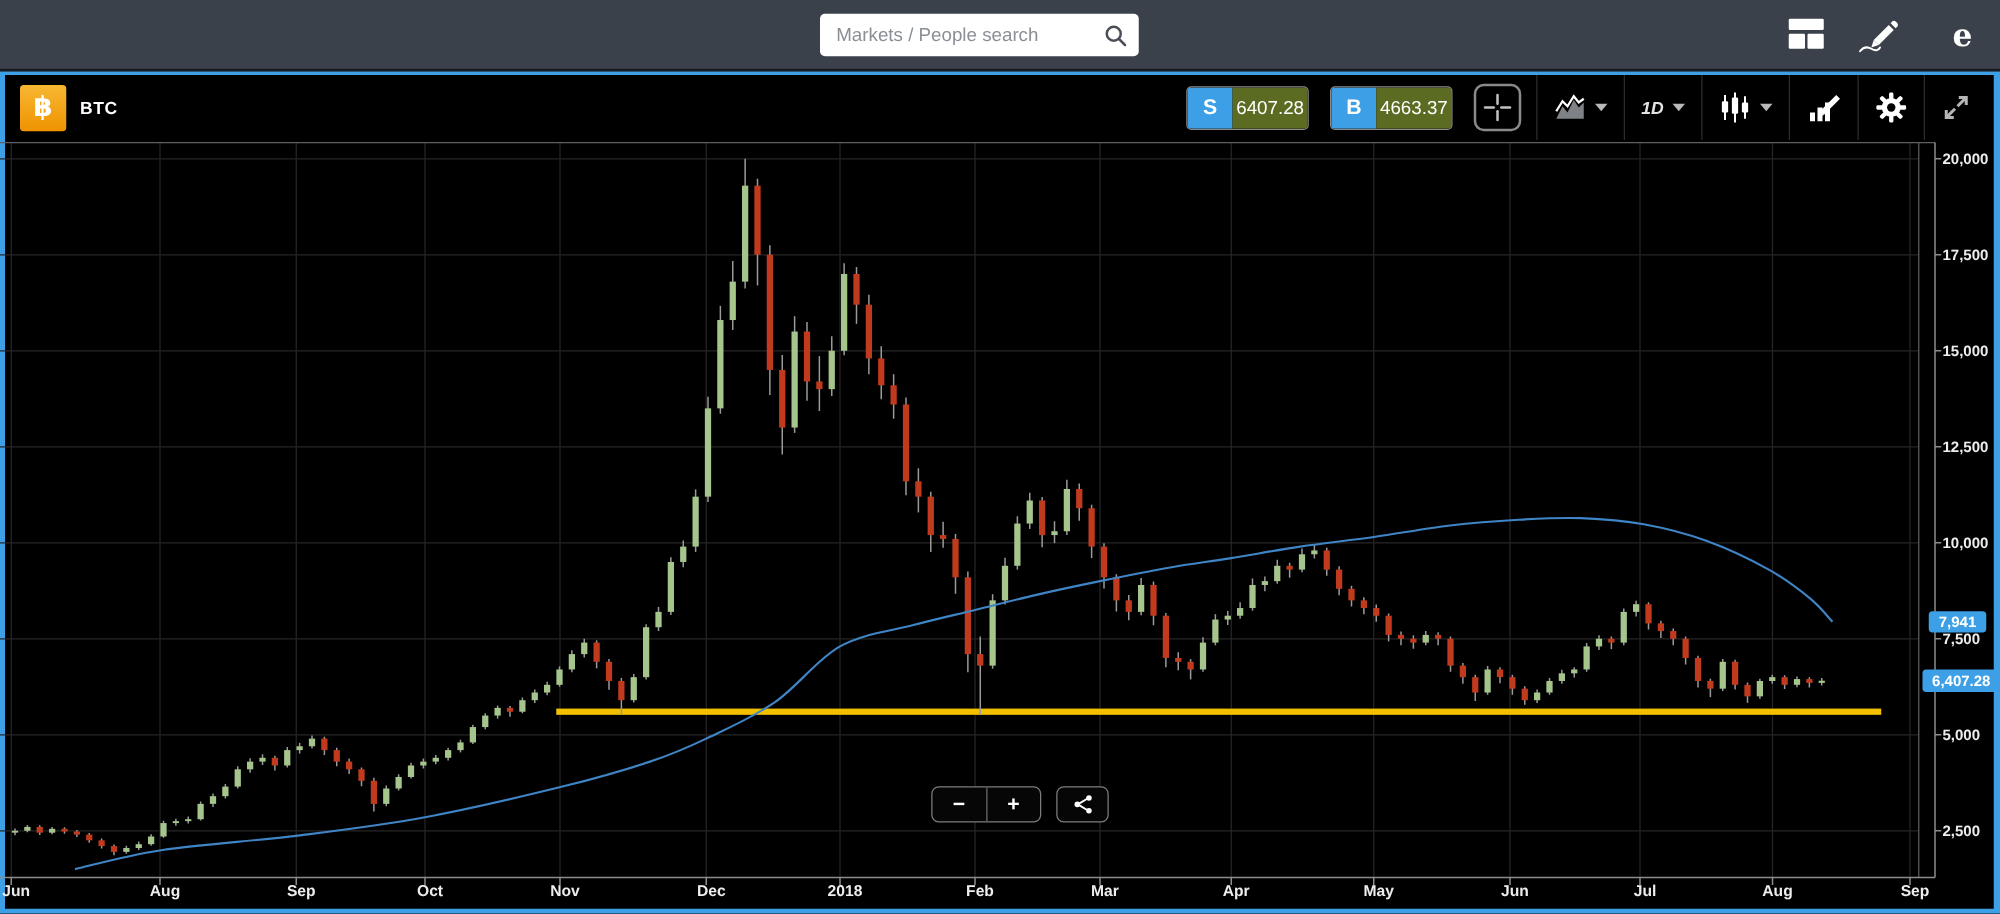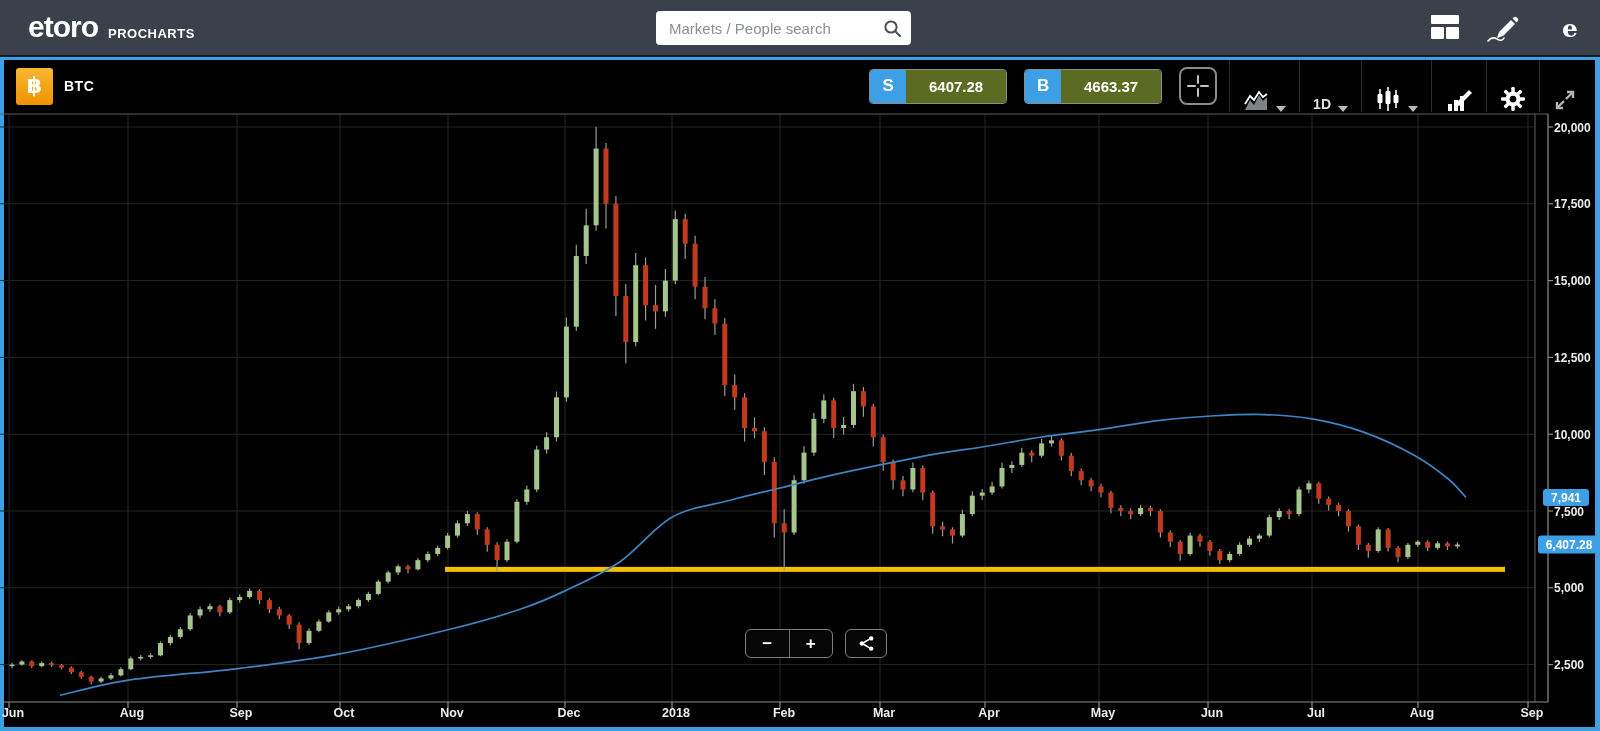--- a/index.html
+++ b/index.html
@@ -25,23 +25,23 @@
     align-items:center;justify-content:space-between;z-index:10;background:transparent;}
   .hdr-left{display:flex;align-items:center;padding-left:12px;}
   .btc-icon{width:37px;height:37px;border-radius:3px;background:linear-gradient(#f7b733,#ef9300);
     color:#fff;font-weight:bold;font-size:22px;display:flex;align-items:center;justify-content:center;}
   .symbol{color:#fff;font-weight:bold;font-size:14px;margin-left:11px;letter-spacing:.5px;}
   .hdr-right{display:flex;align-items:center;height:100%;}
   .trade-btn{display:flex;height:35px;border:1px solid rgba(255,255,255,.55);border-radius:4px;
     overflow:hidden;cursor:pointer;margin-right:17px;}
   .trade-btn .tb-label{width:36px;background:#3d9fe5;color:#fff;font-weight:bold;font-size:17px;
     display:flex;align-items:center;justify-content:center;}
-  .trade-btn .tb-value{width:100px;background:#5b6b21;color:#fff;font-weight:bold;font-size:15px;
+  .trade-btn .tb-value{width:60px;background:#5b6b21;color:#fff;font-weight:normal;font-size:15px;
     display:flex;align-items:center;justify-content:center;}
-  .tool-btn{display:flex;align-items:flex-end;justify-content:center;height:52px;padding:0 13px;cursor:pointer;}
+  .tool-btn{display:flex;align-items:center;justify-content:center;height:52px;padding:0 13px;cursor:pointer;font-style:italic;}
   .tool-sep{width:1px;height:52px;background:#2c2c2c;}
   .crosshair-btn{width:38px;height:38px;border:2px solid #8a8a8a;border-radius:8px;display:flex;
     align-items:center;justify-content:center;margin-right:12px;cursor:pointer;}
   .caret{width:0;height:0;border-left:5px solid transparent;border-right:5px solid transparent;
     border-top:6px solid #b9b9b9;margin-left:7px;}
   .interval{color:#e3e3e3;font-weight:bold;font-size:14px;}
   
   .chart-svg{position:absolute;left:0;top:0;z-index:5;pointer-events:none;}
   
   .zoomctl{position:absolute;left:745px;top:629px;width:88px;height:29px;display:flex;z-index:10;
@@ -50,24 +50,20 @@
     font-size:17px;font-weight:bold;cursor:pointer;}
   .zoomctl .zdiv{width:1px;background:#6e6e6e;}
   .sharebtn{position:absolute;left:845px;top:629px;width:42px;height:29px;z-index:10;
     border:1px solid #7d7d7d;border-radius:6px;background:#060606;display:flex;
     align-items:center;justify-content:center;cursor:pointer;}
 </style>
 </head>
 <body>
 
 <div class="topnav">
-  <div class="logo-wrap">
-    <span class="logo">etoro</span>
-    <span class="logo-sub">PROCHARTS</span>
-  </div>
   <div class="search-wrap">
     <input class="search-input" type="text" placeholder="Markets / People search" style="">
     <span class="search-icon">
       <svg width="19" height="19" viewBox="0 0 19 19">
           <circle cx="8" cy="8" r="5.6" fill="none" stroke="#4a4f57" stroke-width="2"></circle>
           <line x1="12.2" y1="12.2" x2="17" y2="17" stroke="#4a4f57" stroke-width="2" stroke-linecap="round"></line>
         </svg>
     </span>
   </div>
   <span class="nav-icon" style="right:140px;">

